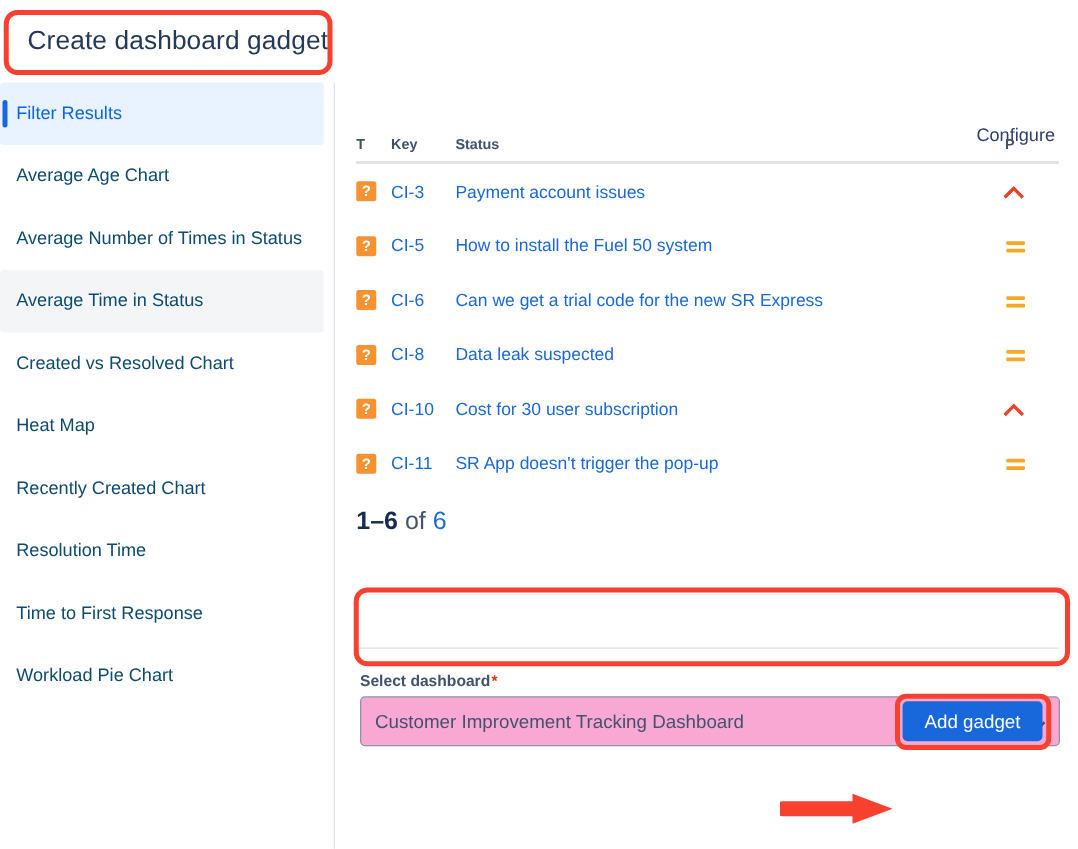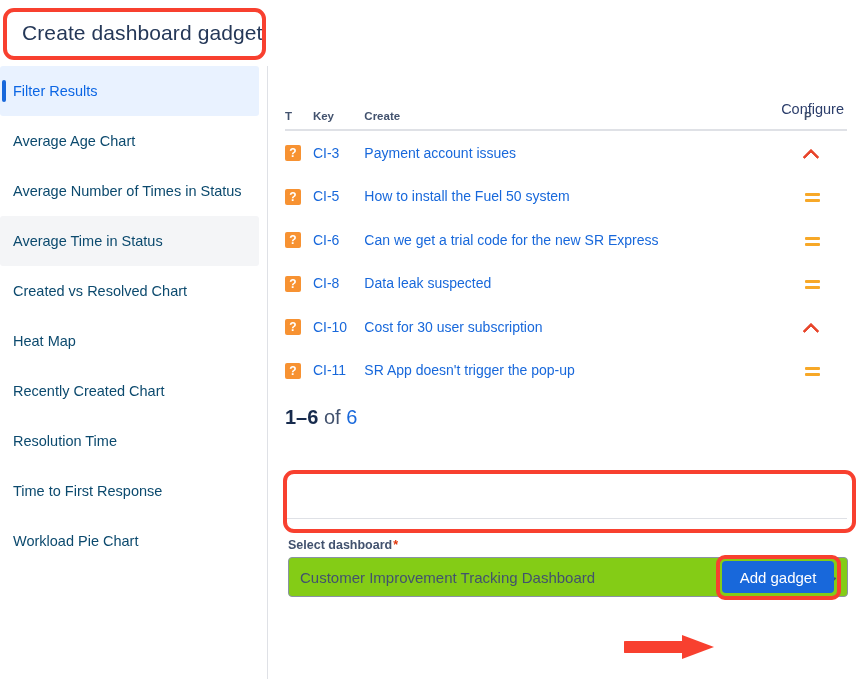--- a/index.html
+++ b/index.html
@@ -241,21 +241,21 @@
     margin-bottom: 5px;
   }
   .field-label .req { color: #de350b; margin-left: 1px; }
 
   .select-wrap {
     position: relative;
     width: 560px;
     height: 40px;
     border: 1px solid #8993a4;
     border-radius: 4px;
-    background: #84cc16;
+    background: #f9a8d4;
     box-sizing: border-box;
     display: flex;
     align-items: center;
     padding-left: 11px;
     font-size: 15px;
     color: #42526e;
     cursor: pointer;
   }
   .chev {
     position: absolute;
@@ -343,21 +343,21 @@
       <colgroup>
         <col class="col-t">
           <col class="col-key">
           <col class="col-sum">
           <col class="col-p">
       </colgroup>
       <thead>
         <tr>
           <th>T</th>
           <th>Key</th>
-          <th>Create</th>
+          <th>Status</th>
           <th>P</th>
         </tr>
       </thead>
       <tbody>
         <tr>
           <td><span class="type-icon">?</span></td>
           <td><a class="key-link" href="#">CI-3</a></td>
           <td><a class="sum-link" href="#">Payment account issues</a></td>
           <td><span class="prio high"></span></td>
         </tr>

